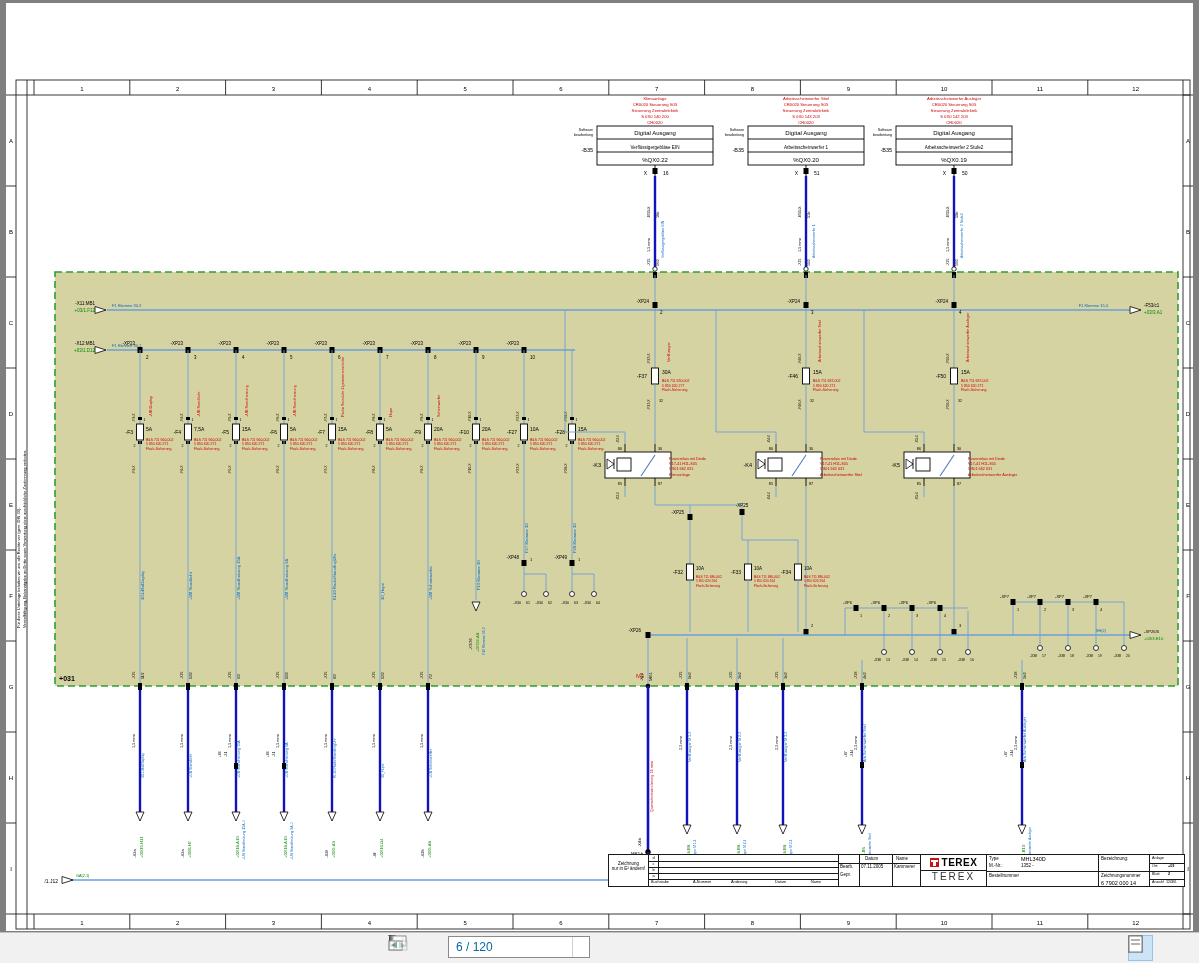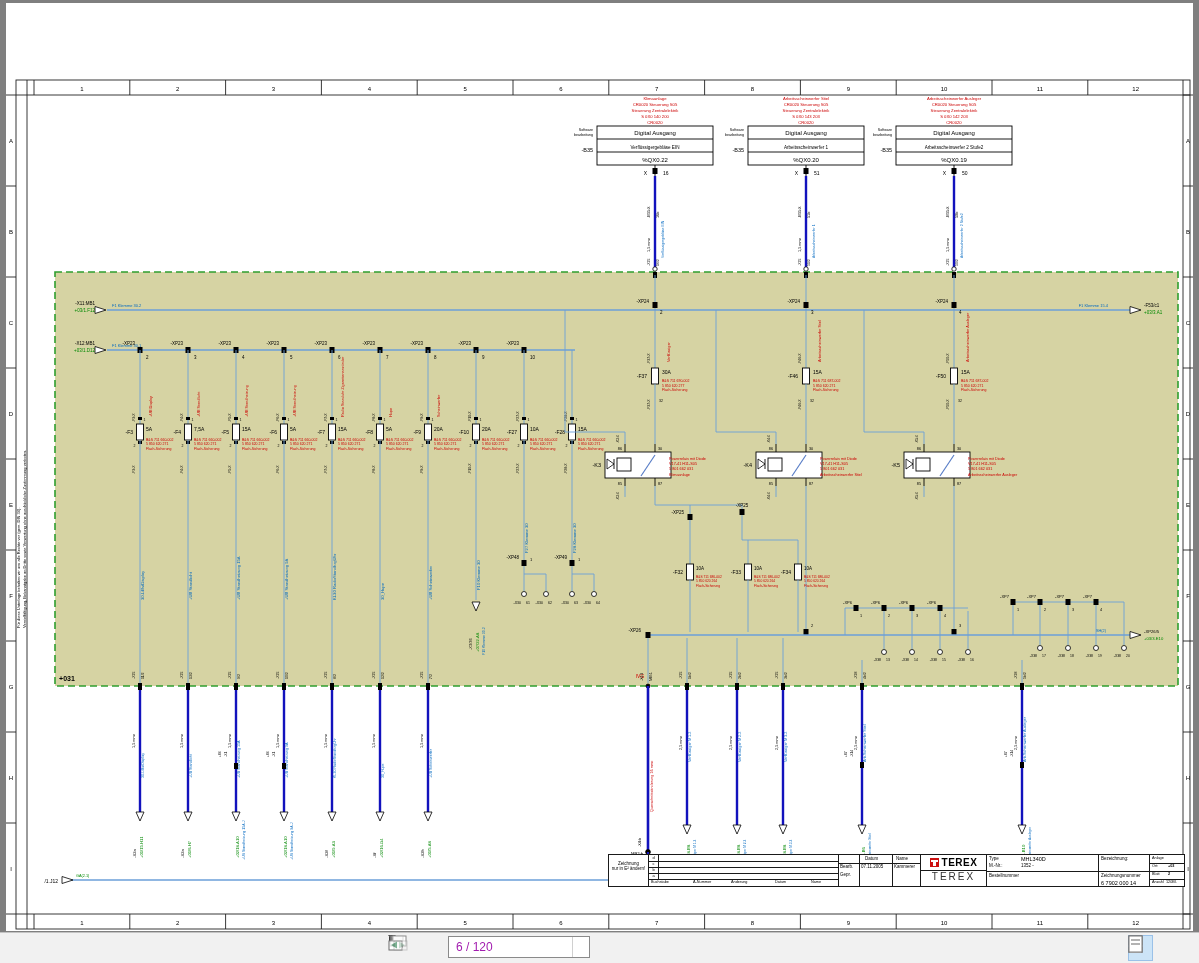--- a/index.html
+++ b/index.html
@@ -10,21 +10,21 @@
   
   .tb{position:absolute;box-sizing:border-box;color:#000;overflow:hidden;}
   .tb .lbl{font-size:4.5px;}
   .tb .val{font-size:5.5px;}
   .tblock{position:absolute;left:608px;top:854px;width:575px;height:31px;border:1.2px solid #1a1a1a;background:#fff;}
   
   .toolbar{position:absolute;left:0;bottom:0;width:1199px;height:30px;background:#f1f1f1;border-top:1px solid #c3c3c3;}
   .nav{position:absolute;left:388px;top:2px;display:flex;align-items:center;gap:4px;}
   .tbtn{width:24px;height:24px;border:none;background:transparent;display:flex;align-items:center;justify-content:center;padding:0;cursor:pointer;}
   .pagebox{width:140px;height:20px;background:#fff;border:1px solid #8a8a8a;display:flex;align-items:center;justify-content:space-between;margin:0 4px;}
-  .pagebox span.txt{font-size:12px;color:#a21caf;padding-left:7px;}
+  .pagebox span.txt{font-size:12px;color:#0369a1;padding-left:7px;}
   .pagebox .caret{width:16px;height:20px;display:flex;align-items:center;justify-content:center;border-left:1px solid #d0d0d0;}
   .modes{position:absolute;left:1128px;top:2px;display:flex;gap:5px;}
   .mbtn{width:25px;height:26px;border:1px solid transparent;background:transparent;display:flex;align-items:center;justify-content:center;padding:0;cursor:pointer;}
   .mbtn.active{background:#cce4f7;border:1px solid #9ac1e8;}
 </style>
 </head>
 <body>
 
 <div class="window">
   <div class="page"></div>

